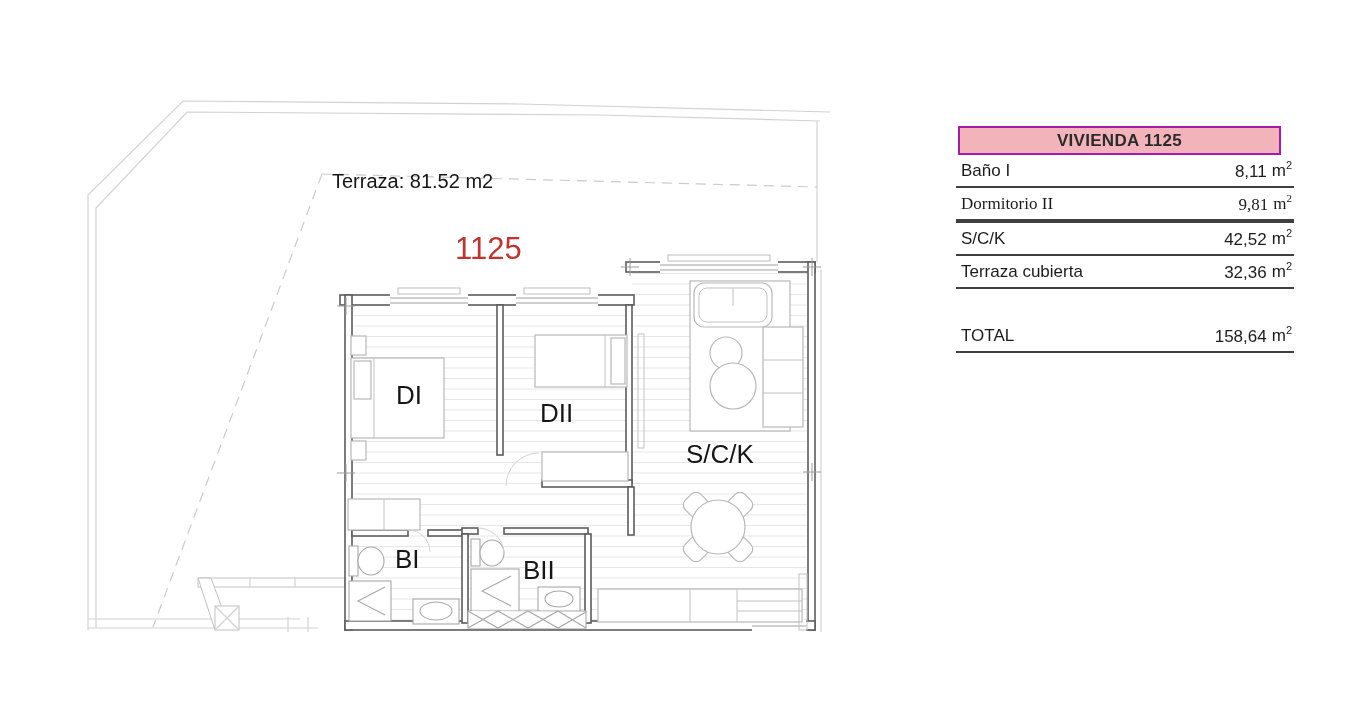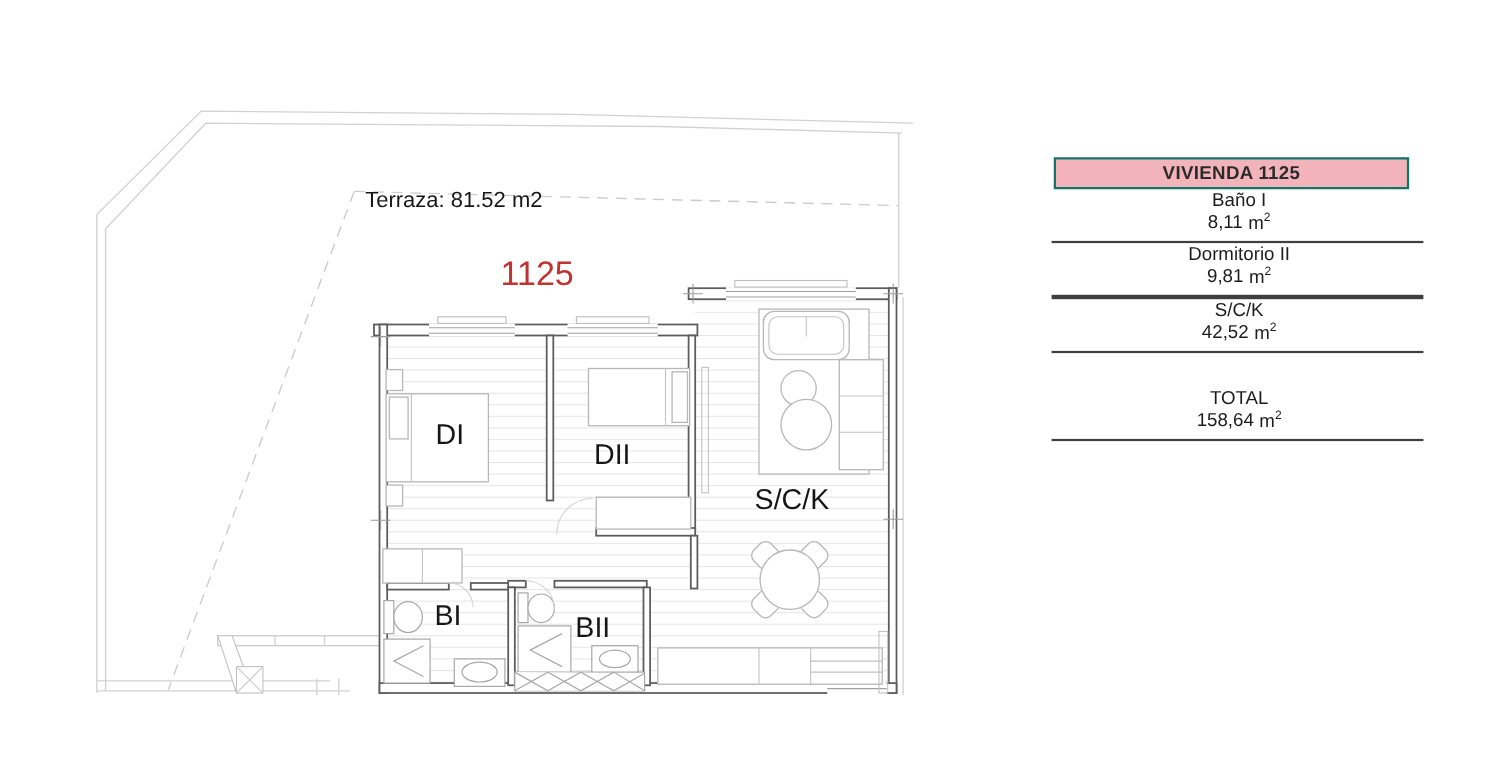--- a/index.html
+++ b/index.html
@@ -17,26 +17,26 @@
   .furnln{stroke:#c2c2c2;stroke-width:1;fill:none;}
   .fix{fill:#ffffff;stroke:#a8a8a8;stroke-width:1.1;}
   .arc{stroke:#d2d2d2;stroke-width:1;fill:none;}
   .cross{stroke:#9c9c9c;stroke-width:1;fill:none;}
   .lbl{fill:#161616;font-family:"Liberation Sans", sans-serif;}
   .lbl-room{font-size:26px;}
   .lbl-terr{font-size:20px;}
   .lbl-unit{font-size:31px;}
   
   .panel{position:absolute;left:956px;top:126px;width:338px;color:#1c1c1c;}
-  .hdr{margin:17px 13px 0 2px;height:25px;border:2px solid #0f766e;
+  .hdr{margin:0 13px 0 2px;height:25px;border:2px solid #a21caf;
        background:#f2b4ba;display:flex;align-items:center;justify-content:center;
        font-size:17px;font-weight:bold;color:#2b2b2b;letter-spacing:.3px;}
   .row{height:31px;display:flex;align-items:center;justify-content:space-between;
-       border-bottom:2px solid #3f3f3f;padding:0 2px 16px 5px;font-size:17px;flex-direction:column;}
-  .row.thick{border-bottom-width:4px;}
+       border-bottom:2px solid #3f3f3f;padding:0 2px 0 5px;font-size:17px;}
+  .row.thick{border-bottom-width:4px;font-family:Liberation Serif, serif;}
   .row.total-row{border-bottom-width:2.5px;text-align:center;}
   .spacer{height:31px;}
   .val{white-space:nowrap;}
   .val sup{font-size:11px;vertical-align:super;}
   .unit{margin-left:5px;}
 </style>
 </head>
 <body>
 
 <svg id="plan" width="1368" height="708" viewBox="0 0 1368 708" xmlns="http://www.w3.org/2000/svg">
@@ -207,20 +207,24 @@
     <span class="val"><span>8,11</span><span class="unit"><span>m</span><sup>2</sup></span></span>
   </div>
   <div class="row thick">
     <span>Dormitorio II</span>
     <span class="val"><span>9,81</span><span class="unit"><span>m</span><sup>2</sup></span></span>
   </div>
   <div class="row">
     <span>S/C/K</span>
     <span class="val"><span>42,52</span><span class="unit"><span>m</span><sup>2</sup></span></span>
   </div>
+  <div class="row">
+    <span>Terraza cubierta</span>
+    <span class="val"><span>32,36</span><span class="unit"><span>m</span><sup>2</sup></span></span>
+  </div>
 
   <div class="spacer"></div>
 
   <div class="row total-row">
     <span>TOTAL</span>
     <span class="val"><span>158,64</span><span class="unit"><span>m</span><sup>2</sup></span></span>
   </div>
 </div>
 
 </body></html>

